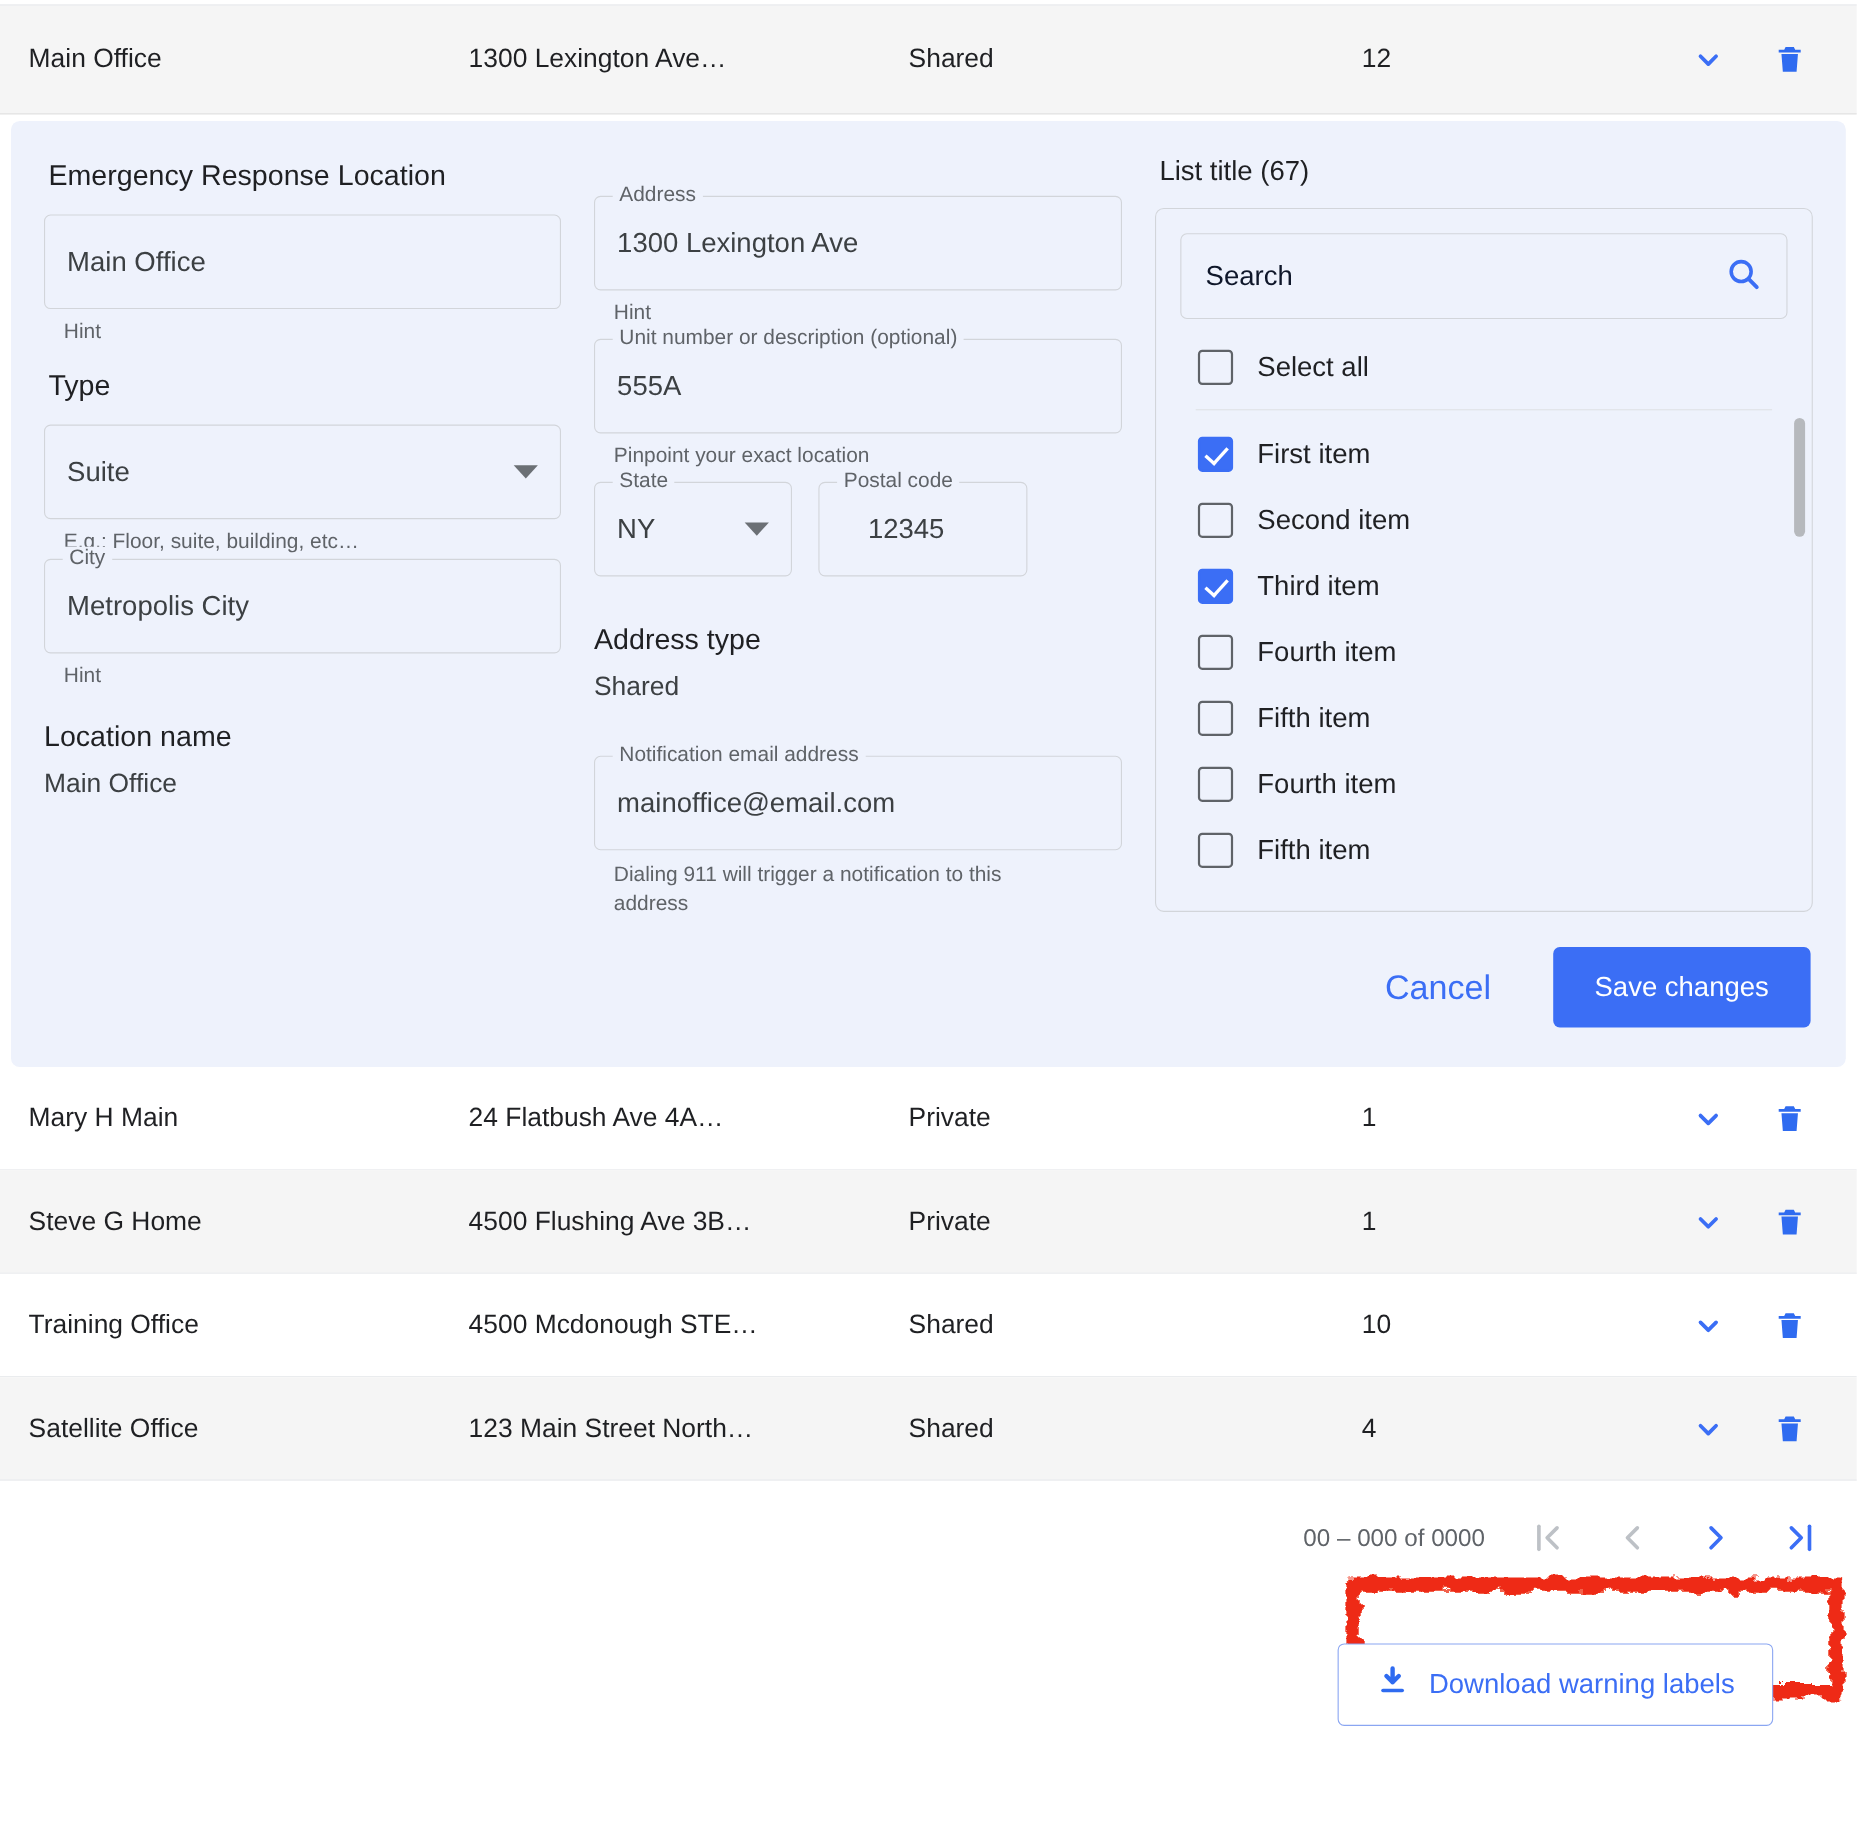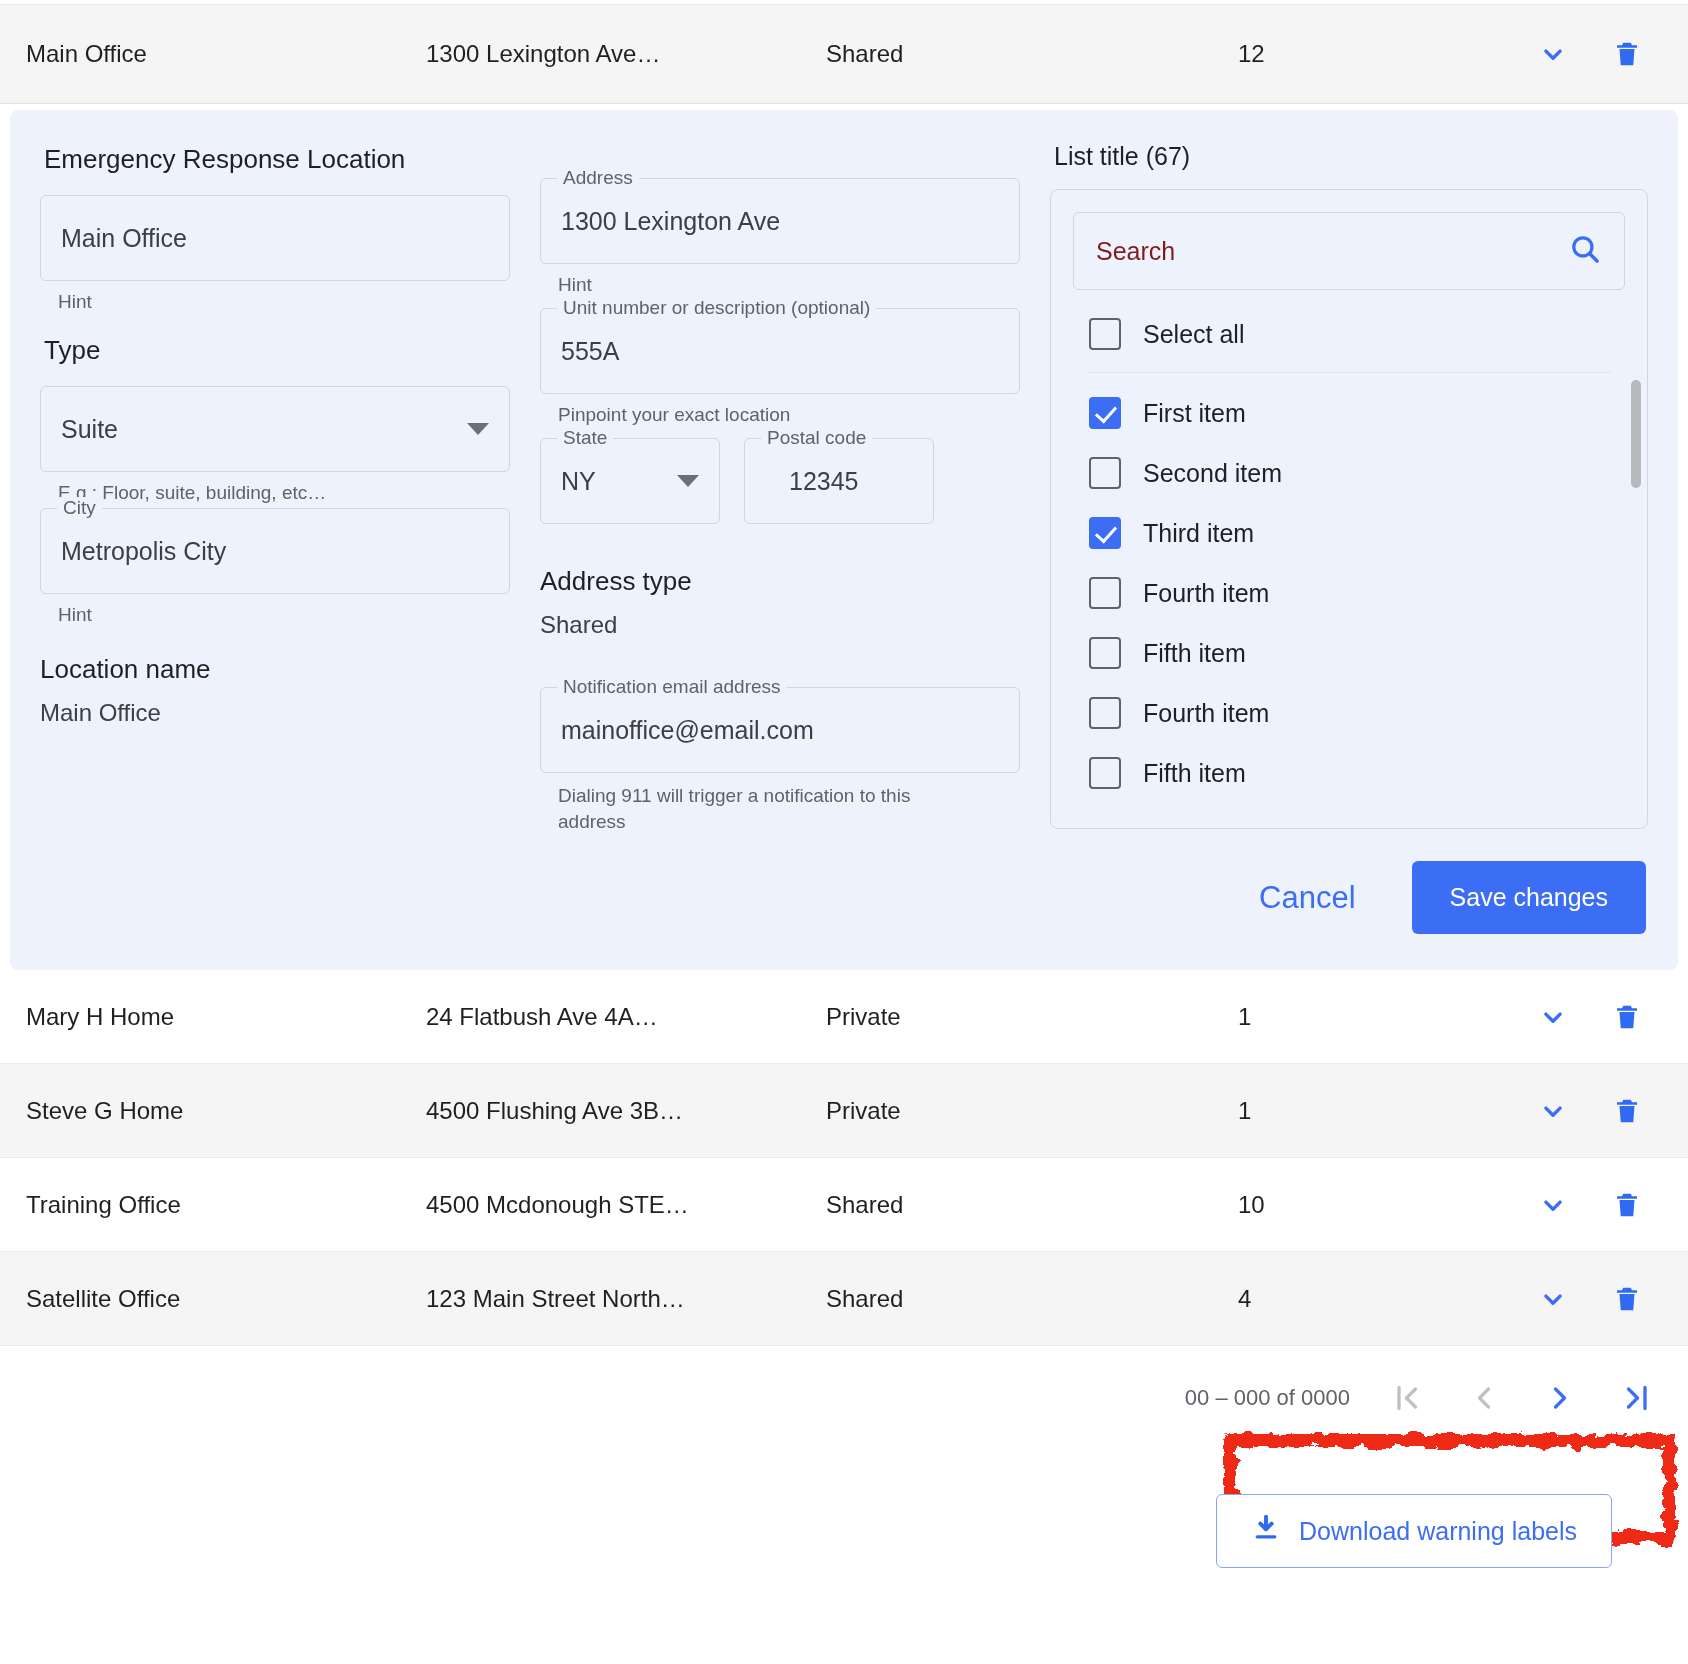--- a/index.html
+++ b/index.html
@@ -114,21 +114,21 @@
     overflow: hidden;
   }
   .search-box {
     border: 1px solid #d2d5da;
     border-radius: 6px;
     height: 78px;
     display: flex; align-items: center;
     padding: 0 22px;
     margin-bottom: 14px;
   }
-  .search-box .sval { flex: 1; font-size: 25px; color: #7f1d1d; }
+  .search-box .sval { flex: 1; font-size: 25px; color: #0f172a; }
 
   .cb-row { display: flex; align-items: center; gap: 22px; height: 60px; padding-left: 16px;}
   .cb-row .lbl { font-size: 25px; color: #1f2023; }
   .cb {
     width: 32px; height: 32px; border-radius: 4px;
     border: 2.5px solid #5f6368; background: transparent;
     flex: none; position: relative;
   }
   .cb.checked { background: #3b6ef5; border-color: #3b6ef5; }
   .cb.checked::after {
@@ -349,21 +349,21 @@
   </div>
 
   <div class="actions">
     <button class="btn-cancel">Cancel</button>
     <button class="btn-save">Save changes</button>
   </div>
 </div>
 
 <div id="table-rows">
     <div class="row plain">
-      <div class="c-name">Mary H Home</div>
+      <div class="c-name">Mary H Main</div>
       <div class="c-addr">24 Flatbush Ave 4A…</div>
       <div class="c-type">Private</div>
       <div class="c-count">1</div>
       <div class="c-actions">
         <span class="chev"><svg viewBox="0 0 24 24" width="34" height="34">
             <path d="M7 10l5 5 5-5" fill="none" stroke="#3b6ef5" stroke-width="2.4" stroke-linecap="round" stroke-linejoin="round"></path>
           </svg></span>
         <span class="trash"><svg viewBox="0 0 24 24" width="30" height="34">
             <path d="M9 3h6l1 2h4v2H4V5h4l1-2zM6 8h12l-1 13H7L6 8z" fill="#2f6bf0"></path>
           </svg></span>

